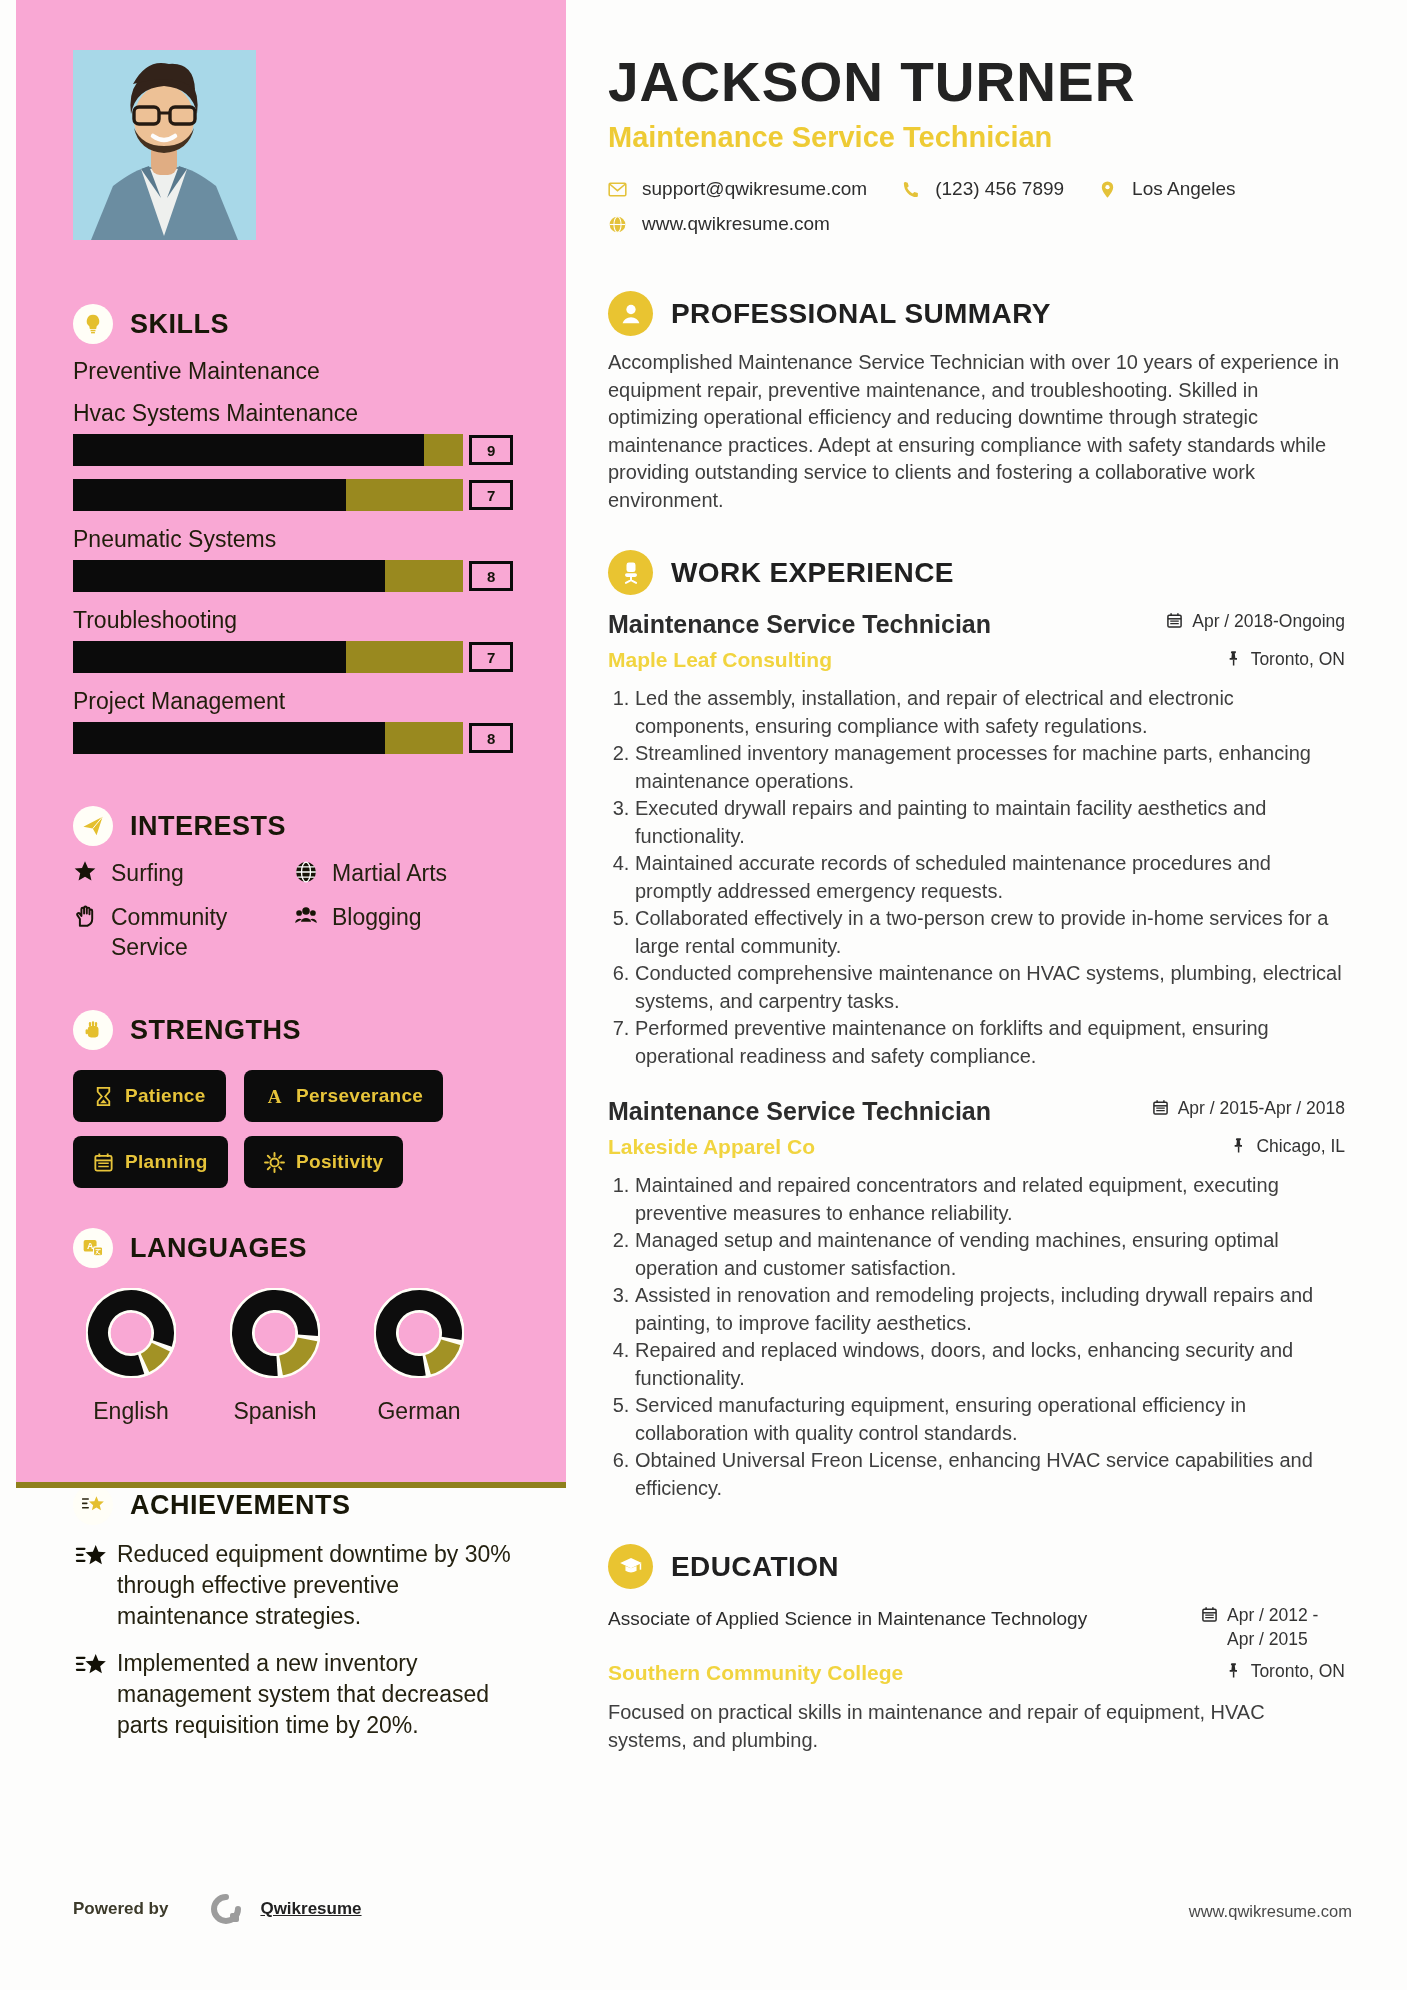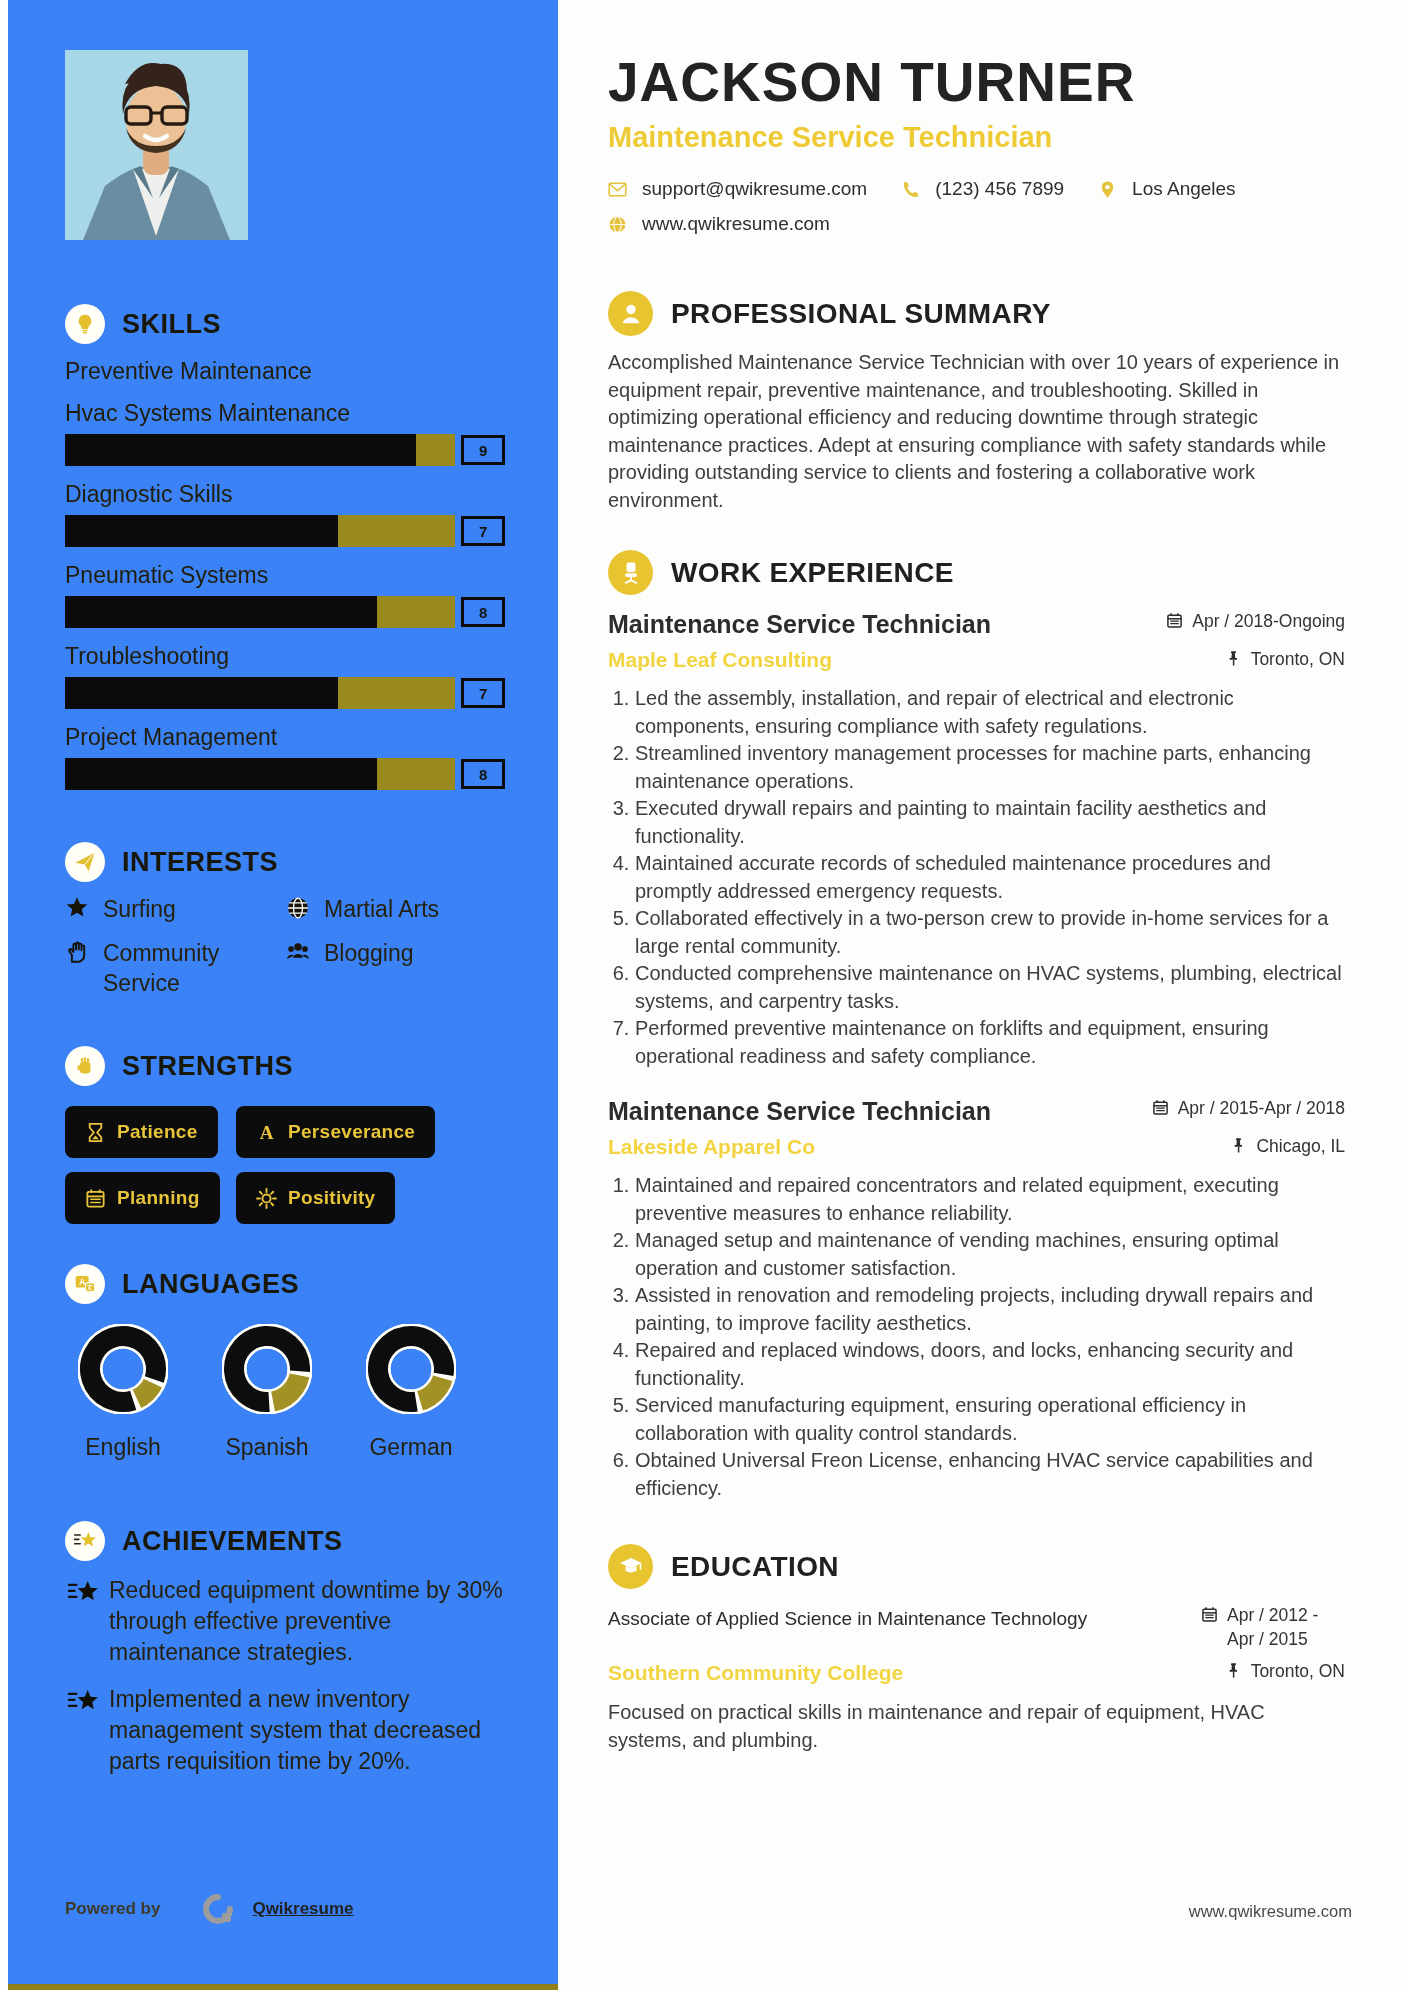--- a/index.html
+++ b/index.html
@@ -1,21 +1,21 @@
 <!DOCTYPE html>
 <html><head>
 <meta charset="utf-8">
 <style>
   * { box-sizing: border-box; margin: 0; padding: 0; }
   html,body { background:#e9e9e9; }
   body { font-family: "Liberation Sans", sans-serif; }
   .page { position:relative; width:1407px; height:1990px; margin:0 auto; background:#fdfdfc; overflow:hidden; }
 
   
-  .sidebar { position:absolute; left:8px; top:0; width:550px; height:1990px; background:#3b82f6; color:#1e1c0a; }
+  .sidebar { position:absolute; left:16px; top:0; width:550px; height:1488px; background:#f9a8d4; color:#1e1c0a; }
   .sidebar::after { content:""; position:absolute; left:0; bottom:0; width:100%; height:6px; background:#8f801c; }
   .side-inner { padding:50px 53px 0 57px; }
   .photo { width:183px; height:190px; overflow:hidden; background:#a8d8e8; }
   .photo svg { display:block; }
 
   .s-section { margin-top:0; }
   .s-head { display:flex; align-items:center; }
   .s-head .circ { width:40px; height:40px; border-radius:50%; background:#fffef7; display:flex; align-items:center; justify-content:center; flex:0 0 40px; }
   .s-head .circ svg { width:22px; height:22px; color:#e4bf2e; }
   .s-head h2 { margin-left:17px; font-size:27px; font-weight:800; letter-spacing:.5px; color:#181708; }
@@ -243,21 +243,20 @@
         <div class="skill">
           <div class="skill-label">Hvac Systems Maintenance</div>
           <div class="skill-bar-row">
             <div class="skill-track">
                 <div class="skill-fill" style="width: 90%;"></div>
               </div>
             <div class="skill-value">9</div>
           </div>
         </div>
         <div class="skill">
-          <div class="skill-label">Diagnostic Skills</div>
           <div class="skill-bar-row">
             <div class="skill-track">
                 <div class="skill-fill" style="width: 70%;"></div>
               </div>
             <div class="skill-value">7</div>
           </div>
         </div>
         <div class="skill">
           <div class="skill-label">Pneumatic Systems</div>
           <div class="skill-bar-row">

